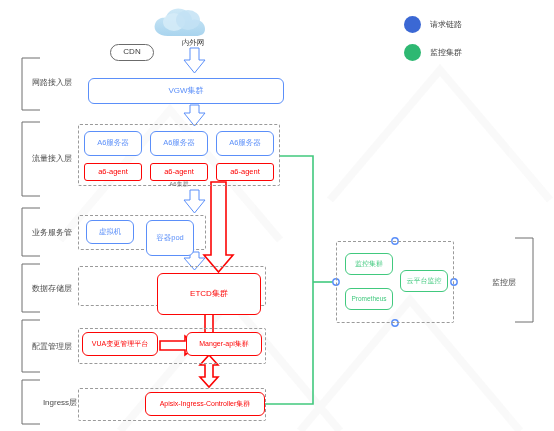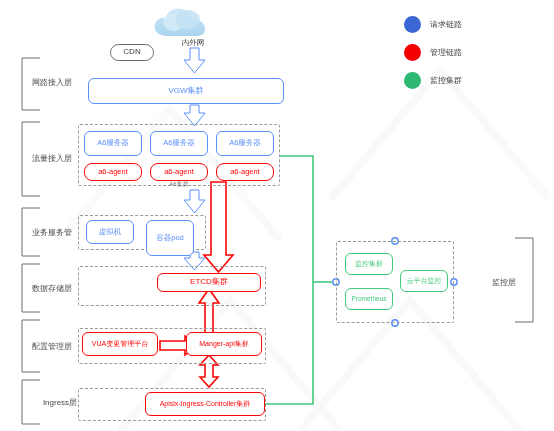--- a/index.html
+++ b/index.html
@@ -16,21 +16,21 @@
     position:absolute;
     box-sizing:border-box;
     display:flex;align-items:center;justify-content:center;
     text-align:center;
     line-height:1.1;
     border-radius:6px;
     background:#ffffff;
   }
   .blue-node{border:1px solid #5b8ff9;color:#5b8ff9;}
   .red-node{border:1.6px solid #fc0505;color:#fc0505;}
-  .red-node-sq{border:1.6px solid #fc0505;color:#fc0505;border-radius:8px;}
+  .red-node-sq{border:1.6px solid #fc0505;color:#fc0505;border-radius:3px;}
   .green-node{border:1.3px solid #41c97e;color:#41c97e;}
   .pill{border:1px solid #6b6b6b;color:#3d3d3d;border-radius:11px;background:#fff;}
   .dashgroup{
     position:absolute;box-sizing:border-box;
     border:1px dashed #9a9a9a;background:transparent;border-radius:2px;
   }
   .layer-label{
     position:absolute;color:#4b4b4b;
     display:flex;align-items:center;justify-content:center;text-align:center;
   }
@@ -147,39 +147,35 @@
 
   <div class="node red-node-sq" style="left:84px;top:163px;width:58px;height:18px;font-size:7.5px;">a6-agent</div>
   <div class="node red-node-sq" style="left:150px;top:163px;width:58px;height:18px;font-size:7.5px;">a6-agent</div>
   <div class="node red-node-sq" style="left:216px;top:163px;width:58px;height:18px;font-size:7.5px;">a6-agent</div>
 
   <div class="cap-label" style="left:152px;top:180px;width:54px;font-size:6px;color:#6f6f6f;">A6集群</div>
 
   <div class="node blue-node" style="left:86px;top:220px;width:48px;height:24px;font-size:7.5px;">虚拟机</div>
   <div class="node blue-node" style="left:146px;top:220px;width:48px;height:36px;font-size:7.5px;">容器pod</div>
 
-  <div class="node red-node" style="left:157px;top:273px;width:104px;height:19px;font-size:8px;">ETCD集群</div>
+  <div class="node red-node" style="left:157px;top:273px;width:104px;height:42px;font-size:8px;">ETCD集群</div>
 
   <div class="node red-node" style="left:82px;top:332px;width:76px;height:24px;font-size:7px;">VUA变更管理平台</div>
   <div class="node red-node" style="left:186px;top:332px;width:76px;height:24px;font-size:7px;">Manger-api集群</div>
 
   <div class="node red-node" style="left:145px;top:392px;width:120px;height:24px;font-size:7px;">Apisix-Ingress-Controller集群</div>
 
   <div class="node green-node" style="left:345px;top:253px;width:48px;height:22px;font-size:7px;">监控集群</div>
   <div class="node green-node" style="left:345px;top:288px;width:48px;height:22px;font-size:6.5px;">Prometheus</div>
   <div class="node green-node" style="left:400px;top:270px;width:48px;height:22px;font-size:7px;">云平台监控</div>
 
   <div class="legend" style="left:404px;top:16px;">
     <div class="legend-row">
       <span class="swatch" style="background:#3b68d4;"></span>
       <span class="legend-text" style="font-size:8px;">请求链路</span>
     </div>
     <div class="legend-row">
-      <span class="swatch" style="background:#f50000;"></span>
-      <span class="legend-text" style="font-size:8px;">管理链路</span>
-    </div>
-    <div class="legend-row">
       <span class="swatch" style="background:#2eb872;"></span>
       <span class="legend-text" style="font-size:8px;">监控集群</span>
     </div>
   </div>
 
 </div>
 
 </body></html>

